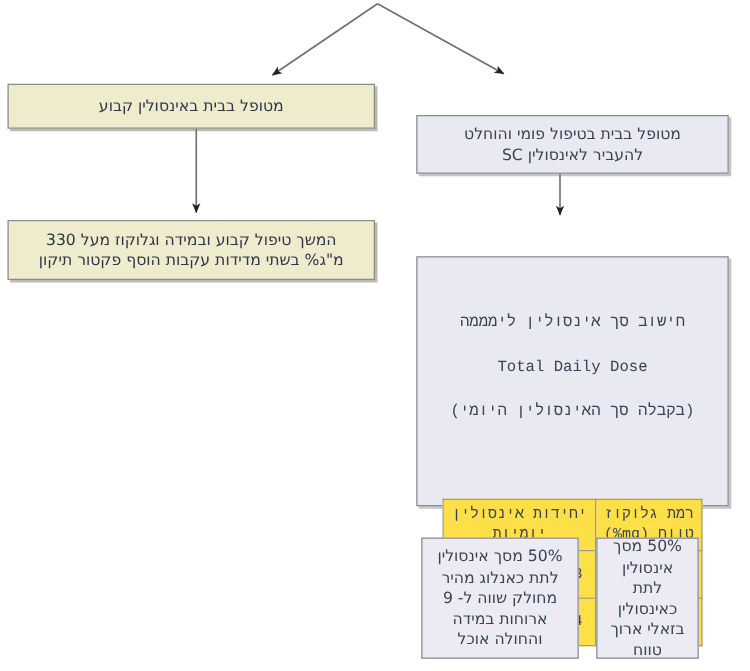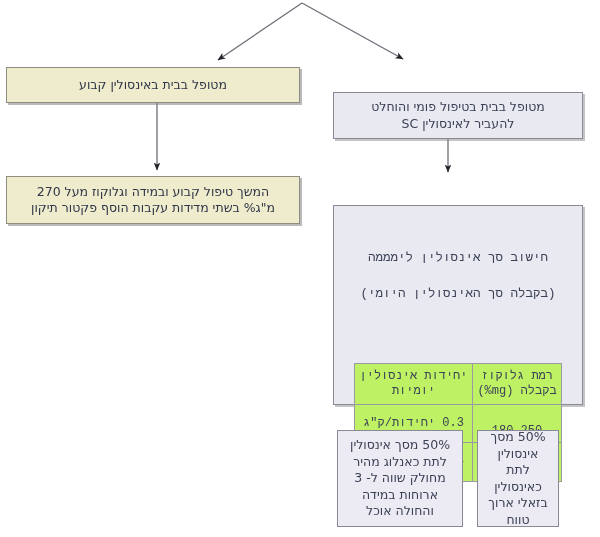--- a/index.html
+++ b/index.html
@@ -92,21 +92,21 @@
   }
   table.tdd-table th,
   table.tdd-table td {
     border: 1px solid #9a9aa6;
     font-weight: normal;
     font-size: 12px;
     color: #3b4256;
     text-align: center;
     padding: 3px 4px;
     line-height: 1.3;
-    background: #bef264;
+    background: #fde047;
   }
   table.tdd-table th { height: 34px; vertical-align: middle; }
   table.tdd-table td { height: 21px; }
   .cell-lat { direction: ltr; unicode-bidi: isolate; display: inline-block; }
 
   #node-rapid { left: 337px; top: 430px; width: 126px; height: 97px; font-size: 12.5px; }
   #node-basal { left: 477px; top: 430px; width: 82px; height: 97px; font-size: 12.5px; }
 </style>
 </head>
 <body>
@@ -125,37 +125,38 @@
       <line x1="302" y1="3" x2="403" y2="59" marker-end="url(#arrowhead)"></line>
       <line x1="157" y1="103" x2="157" y2="170" marker-end="url(#arrowhead)"></line>
       <line x1="448" y1="112" x2="448" y2="172" marker-end="url(#arrowhead)"></line>
       <line x1="463" y1="378" x2="390" y2="424" marker-end="url(#arrowhead)"></line>
       <line x1="463" y1="378" x2="545" y2="424" marker-end="url(#arrowhead)"></line>
     </g>
   </svg>
 
   <div class="node node-yellow" id="node-home-insulin">מטופל בבית באינסולין קבוע</div>
 
-  <div class="node node-yellow" id="node-continue">המשך טיפול קבוע ובמידה וגלוקוז מעל 270
+  <div class="node node-yellow" id="node-continue">המשך טיפול קבוע ובמידה וגלוקוז מעל 330
 מ"ג% בשתי מדידות עקבות הוסף פקטור תיקון</div>
 
   <div class="node node-lav" id="node-oral-to-sc">מטופל בבית בטיפול פומי והוחלט
 להעביר לאינסולין SC</div>
 
   <div class="node node-lav" id="node-tdd">
     <div class="tdd-head">
       <div>חישוב סך אינסולין לימממה</div>
+      <div class="lat">Total Daily Dose</div>
       <div>(בקבלה סך האינסולין היומי)</div>
     </div>
 
     <table class="tdd-table">
       <thead>
         <tr>
           <th>רמת גלוקוז
-בקבלה (mg%)</th>
+טווח (mg%)</th>
           <th>יחידות אינסולין
 יומיות</th>
         </tr>
       </thead>
       <tbody>
         <tr>
           <td>
             <span class="cell-lat">180-250</span>
           </td>
           <td>0.3 יחידות/ק"ג</td>
@@ -165,21 +166,21 @@
             <span class="cell-lat">250-400</span>
           </td>
           <td>0.4 יחידות/ק"ג</td>
         </tr>
       </tbody>
     </table>
   </div>
 
   <div class="node node-lav-plain" id="node-rapid">50% מסך אינסולין
 לתת כאנלוג מהיר
-מחולק שווה ל- 3
+מחולק שווה ל- 9
 ארוחות במידה
 והחולה אוכל</div>
 
   <div class="node node-lav-plain" id="node-basal">50% מסך
 אינסולין לתת
 כאינסולין
 בזאלי ארוך
 טווח</div>
 
 </div>

